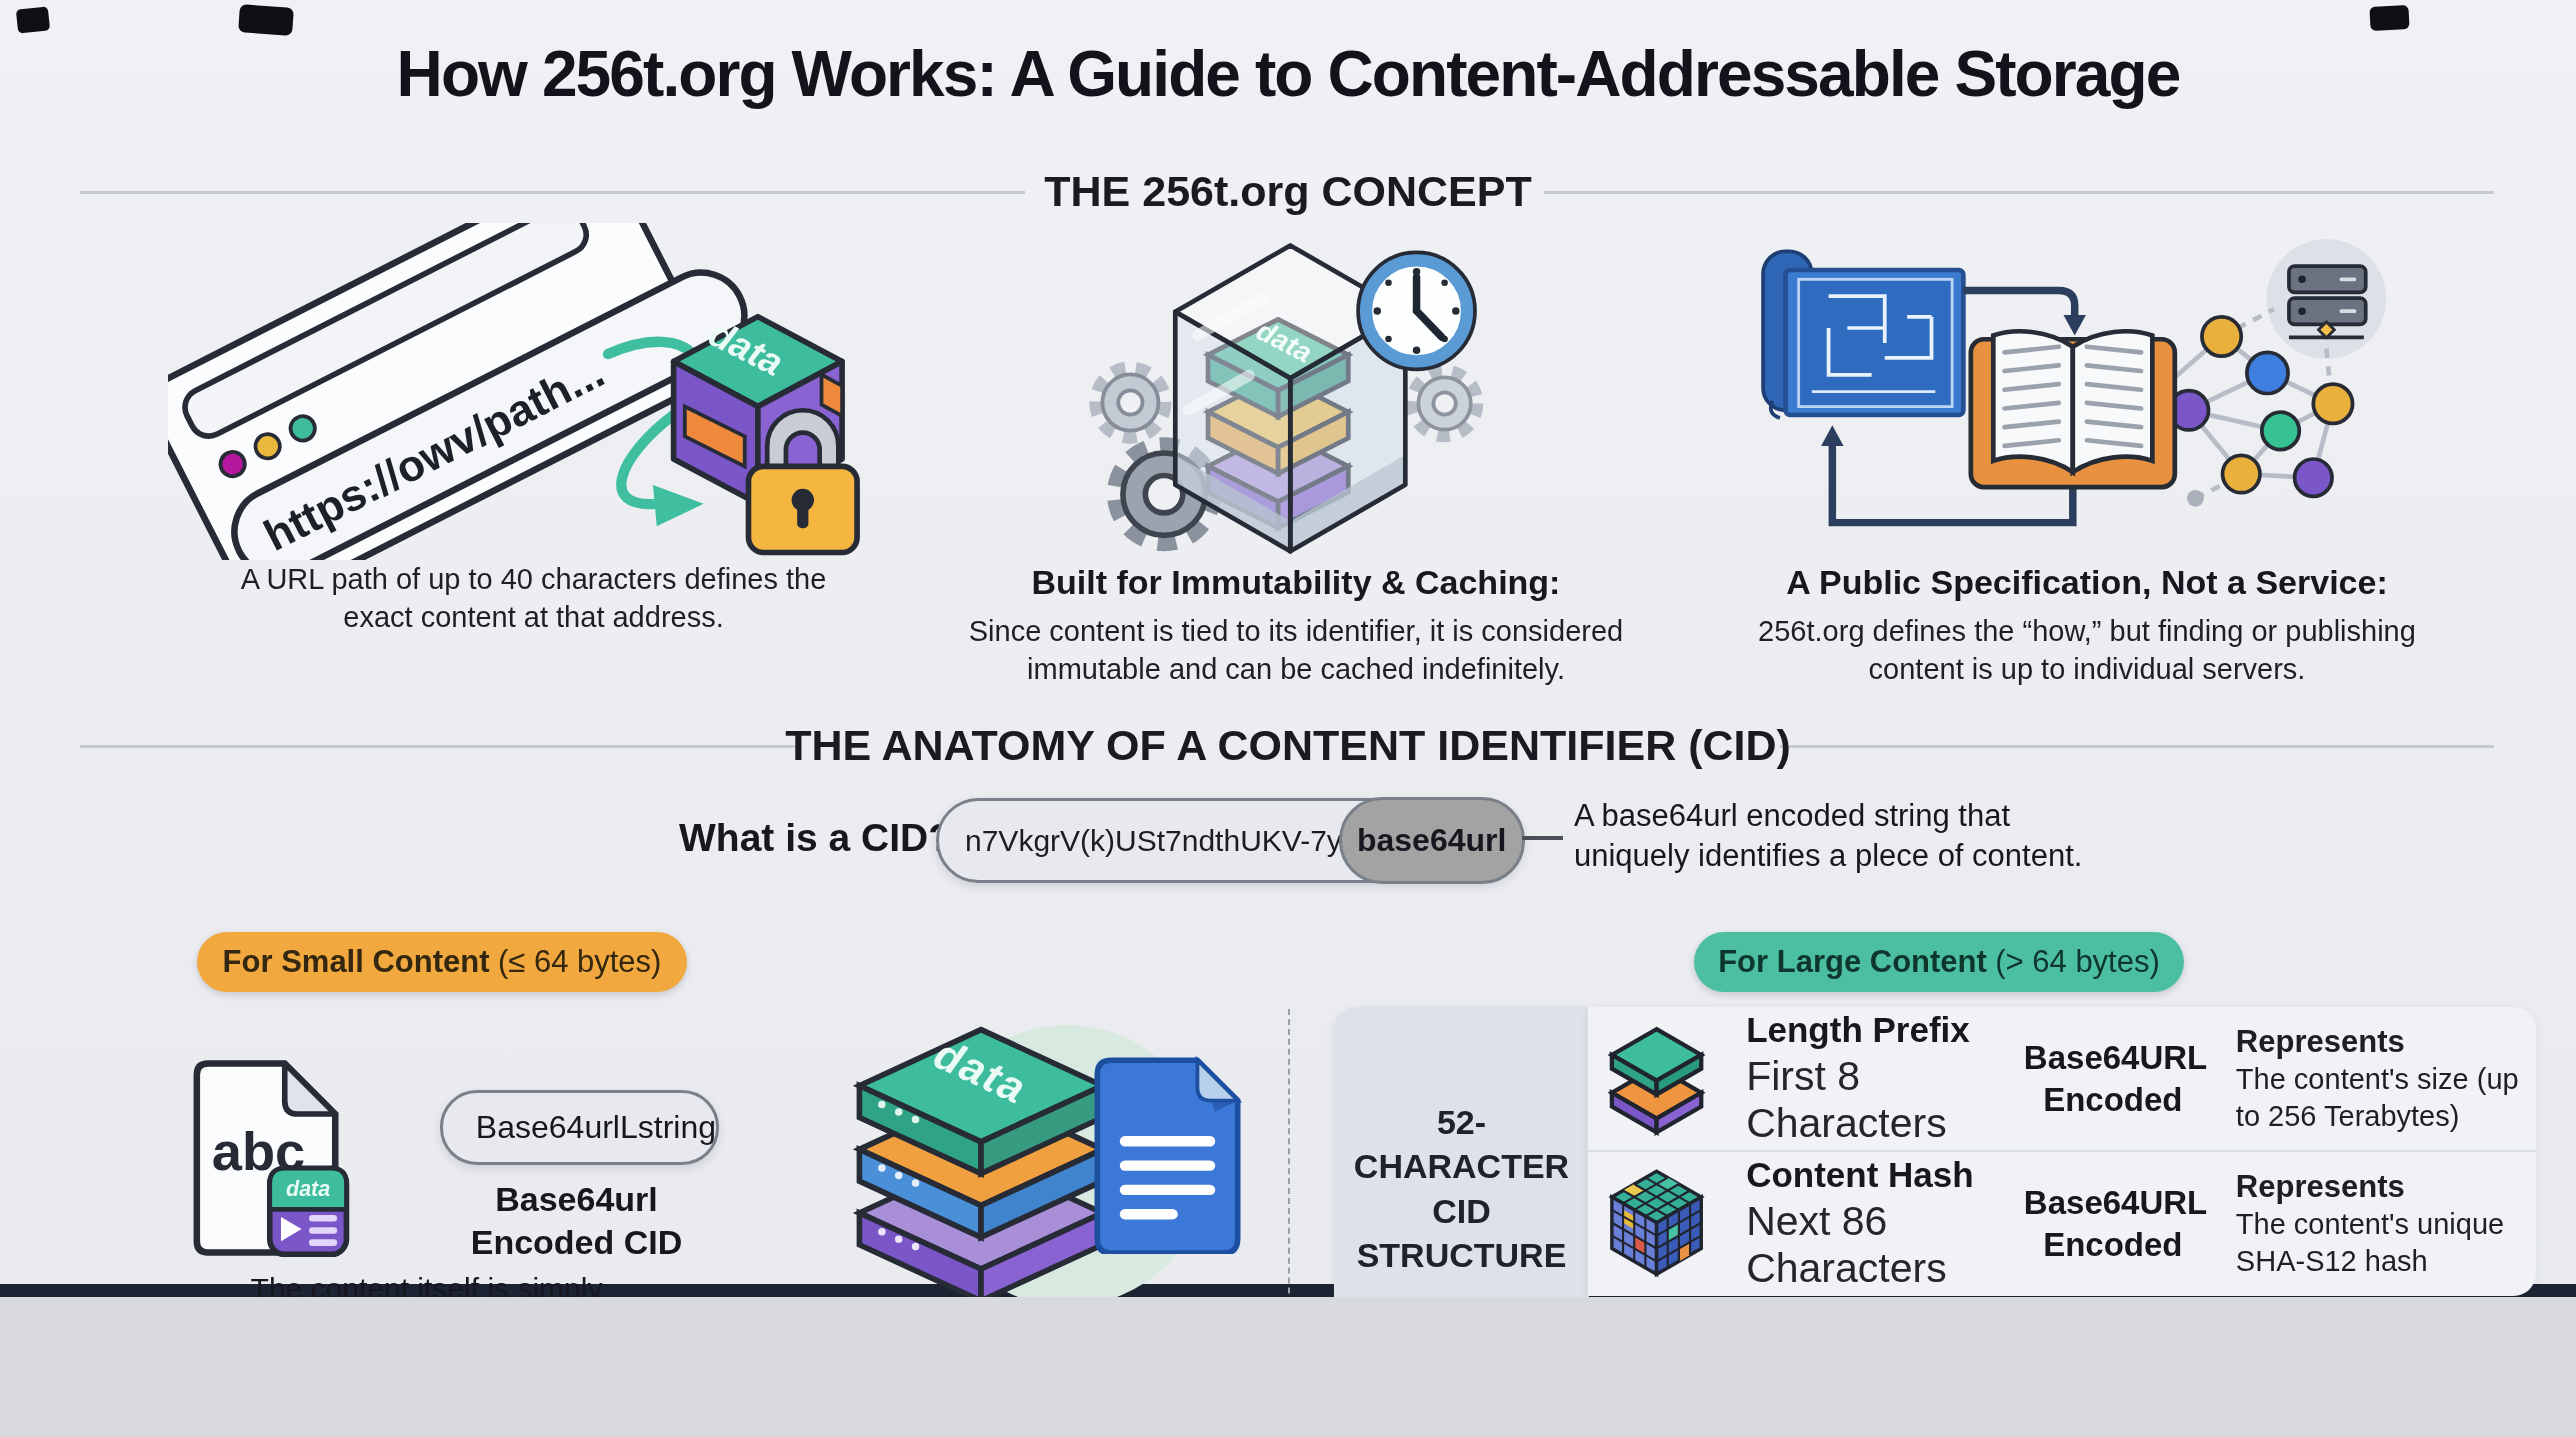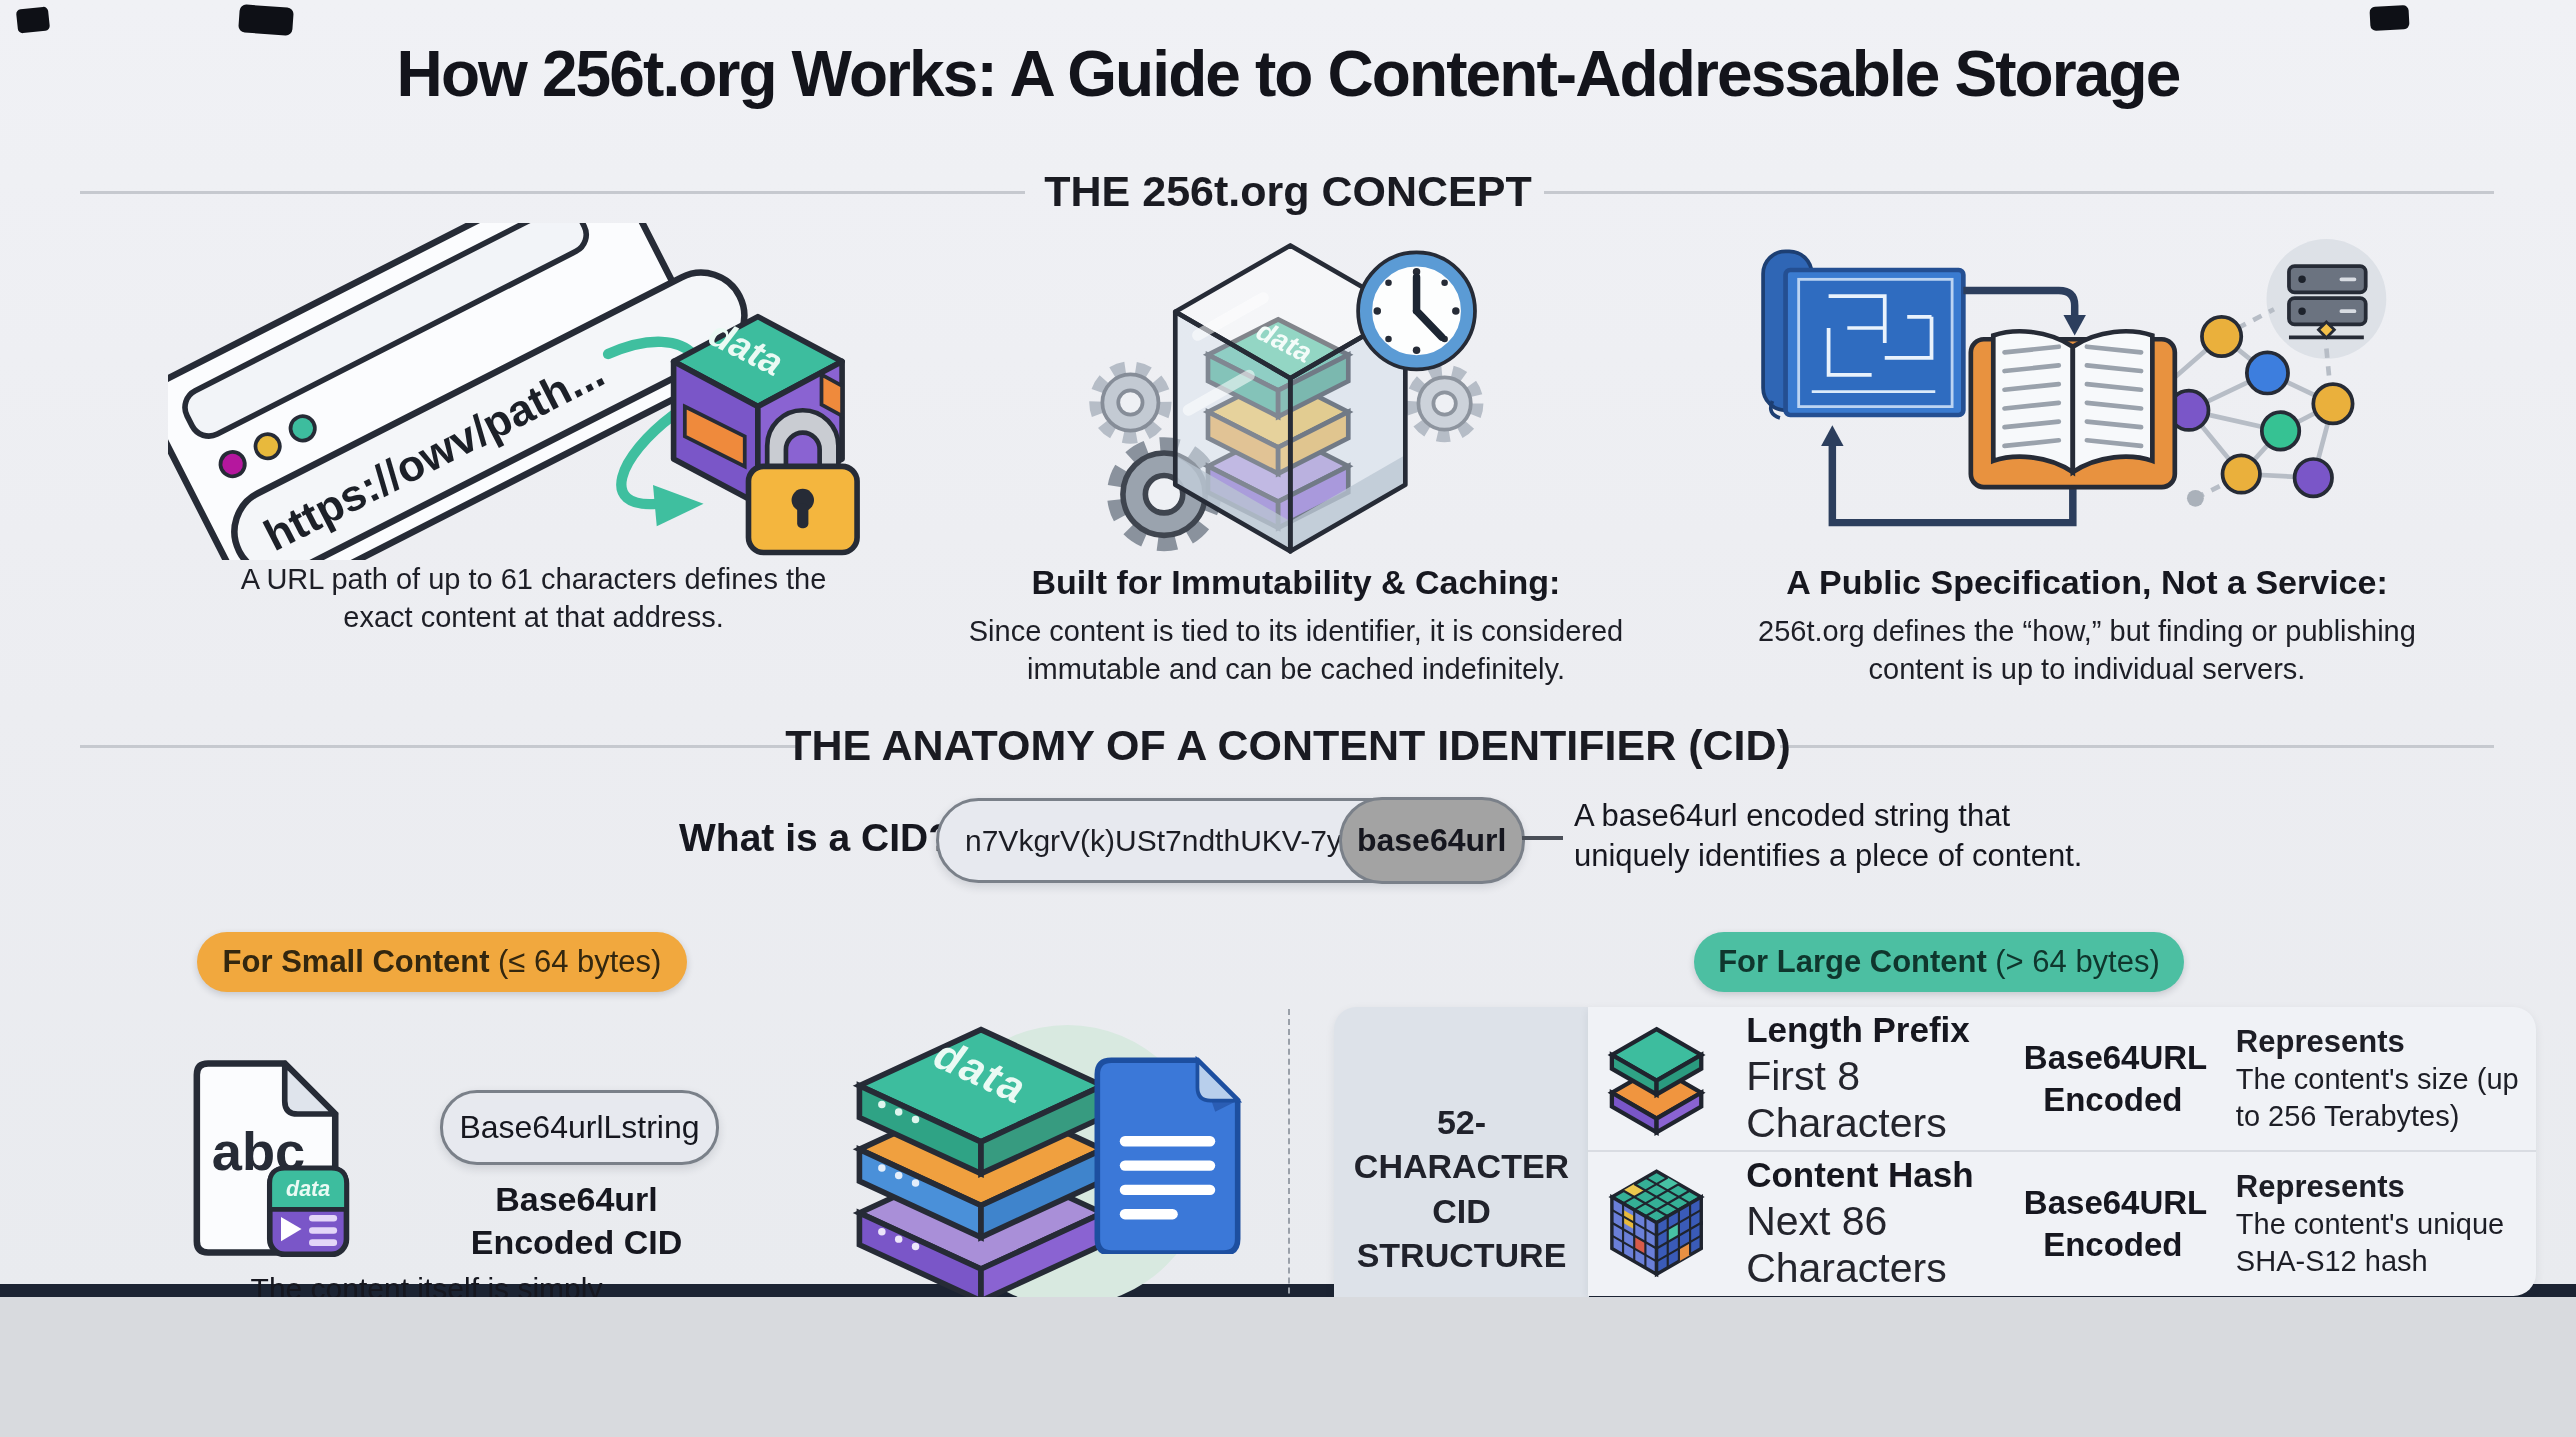--- a/index.html
+++ b/index.html
@@ -177,21 +177,21 @@
       <path d="M345,130 C318,112 283,110 260,118 L260,252 C283,244 318,246 345,264 Z" fill="#f7f9fb" stroke="#262b36" stroke-width="5"></path>
       <path d="M345,130 C372,112 407,110 430,118 L430,252 C407,244 372,246 345,264 Z" fill="#f7f9fb" stroke="#262b36" stroke-width="5"></path>
       <g stroke="#9aa2ac" stroke-width="5" stroke-linecap="round">
         <path d="M272,136 l58,-6 M272,156 l58,-6 M272,176 l58,-6 M272,196 l58,-6 M272,216 l58,-6 M272,236 l58,-6"></path>
         <path d="M360,130 l58,6 M360,150 l58,6 M360,170 l58,6 M360,190 l58,6 M360,210 l58,6 M360,230 l58,6"></path>
       </g>
     </g>
   </svg>
 
   <div class="abs cap center" style="left:206px;top:560px;width:655px;">
-    <div class="cap-body">A URL path of up to 61 characters defines the exact content at that address.</div>
+    <div class="cap-body">A URL path of up to 40 characters defines the exact content at that address.</div>
   </div>
   <div class="abs cap center" style="left:903px;top:560px;width:786px;">
     <div class="cap-title">Built for Immutability &amp; Caching:</div>
     <div class="cap-body">Since content is tied to its identifier, it is considered immutable and can be cached indefinitely.</div>
   </div>
   <div class="abs cap center" style="left:1750px;top:560px;width:674px;">
     <div class="cap-title">A Public Specification, Not a Service:</div>
     <div class="cap-body">256t.org defines the “how,” but finding or publishing content is up to individual servers.</div>
   </div>
 
@@ -227,21 +227,21 @@
       <rect x="96" y="120" width="82" height="92" rx="16" fill="#7a56c8" stroke="#262b36" stroke-width="6"></rect>
       <path d="M96,136 q0,-16 16,-16 h50 q16,0 16,16 v28 h-82 Z" fill="#3dbd9e" stroke="#262b36" stroke-width="5"></path>
       <text x="137" y="150" text-anchor="middle" font-size="23" font-style="italic" font-weight="700" fill="#eafaf4">data</text>
       <polygon points="108,172 108,198 130,185" fill="#ffffff"></polygon>
       <rect x="138" y="170" width="30" height="7" rx="3.5" fill="#e3d6f8"></rect>
       <rect x="138" y="183" width="30" height="7" rx="3.5" fill="#e3d6f8"></rect>
       <rect x="138" y="196" width="30" height="7" rx="3.5" fill="#e3d6f8"></rect>
     </g>
   </svg>
 
-  <div class="abs pill" style="left:440px;top:1090px;width:273px;height:69px;border-radius:37px;display:flex;align-items:center;justify-content:center;">
+  <div class="abs pill" style="left:440px;top:1090px;width:273px;height:69px;border-radius:37px;display:flex;align-items:center;justify-content:flex-end;">
     <span style="font-size:32px;">Base64urlLstring</span>
   </div>
   <div class="abs center" style="left:440px;top:1178px;width:273px;font-size:34px;font-weight:700;line-height:1.25;">Base64url Encoded CID</div>
   <div class="abs center" style="left:211px;top:1269px;width:431px;font-size:30px;line-height:1.32;">The content itself is simply base64url encoded and used used as the CID.</div>
 
   <div class="abs" style="left:927px;top:1025px;width:281px;height:281px;border-radius:50%;background:#d8e9e0;"></div>
   <svg class="abs" style="left:822px;top:1020px;" width="318" height="283" viewBox="0 0 340 302">
     <g>
       <polygon points="170,146 300,206 170,266 40,206" fill="#a98fd8" stroke="#262b36" stroke-width="6"></polygon>
       <polygon points="40,206 40,240 170,300 170,266" fill="#7a56c8" stroke="#262b36" stroke-width="6"></polygon>

